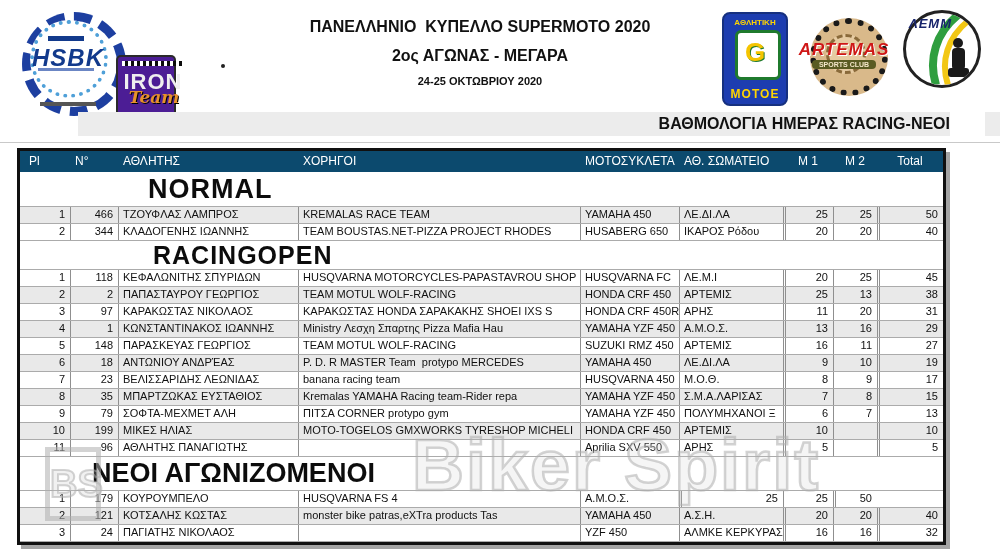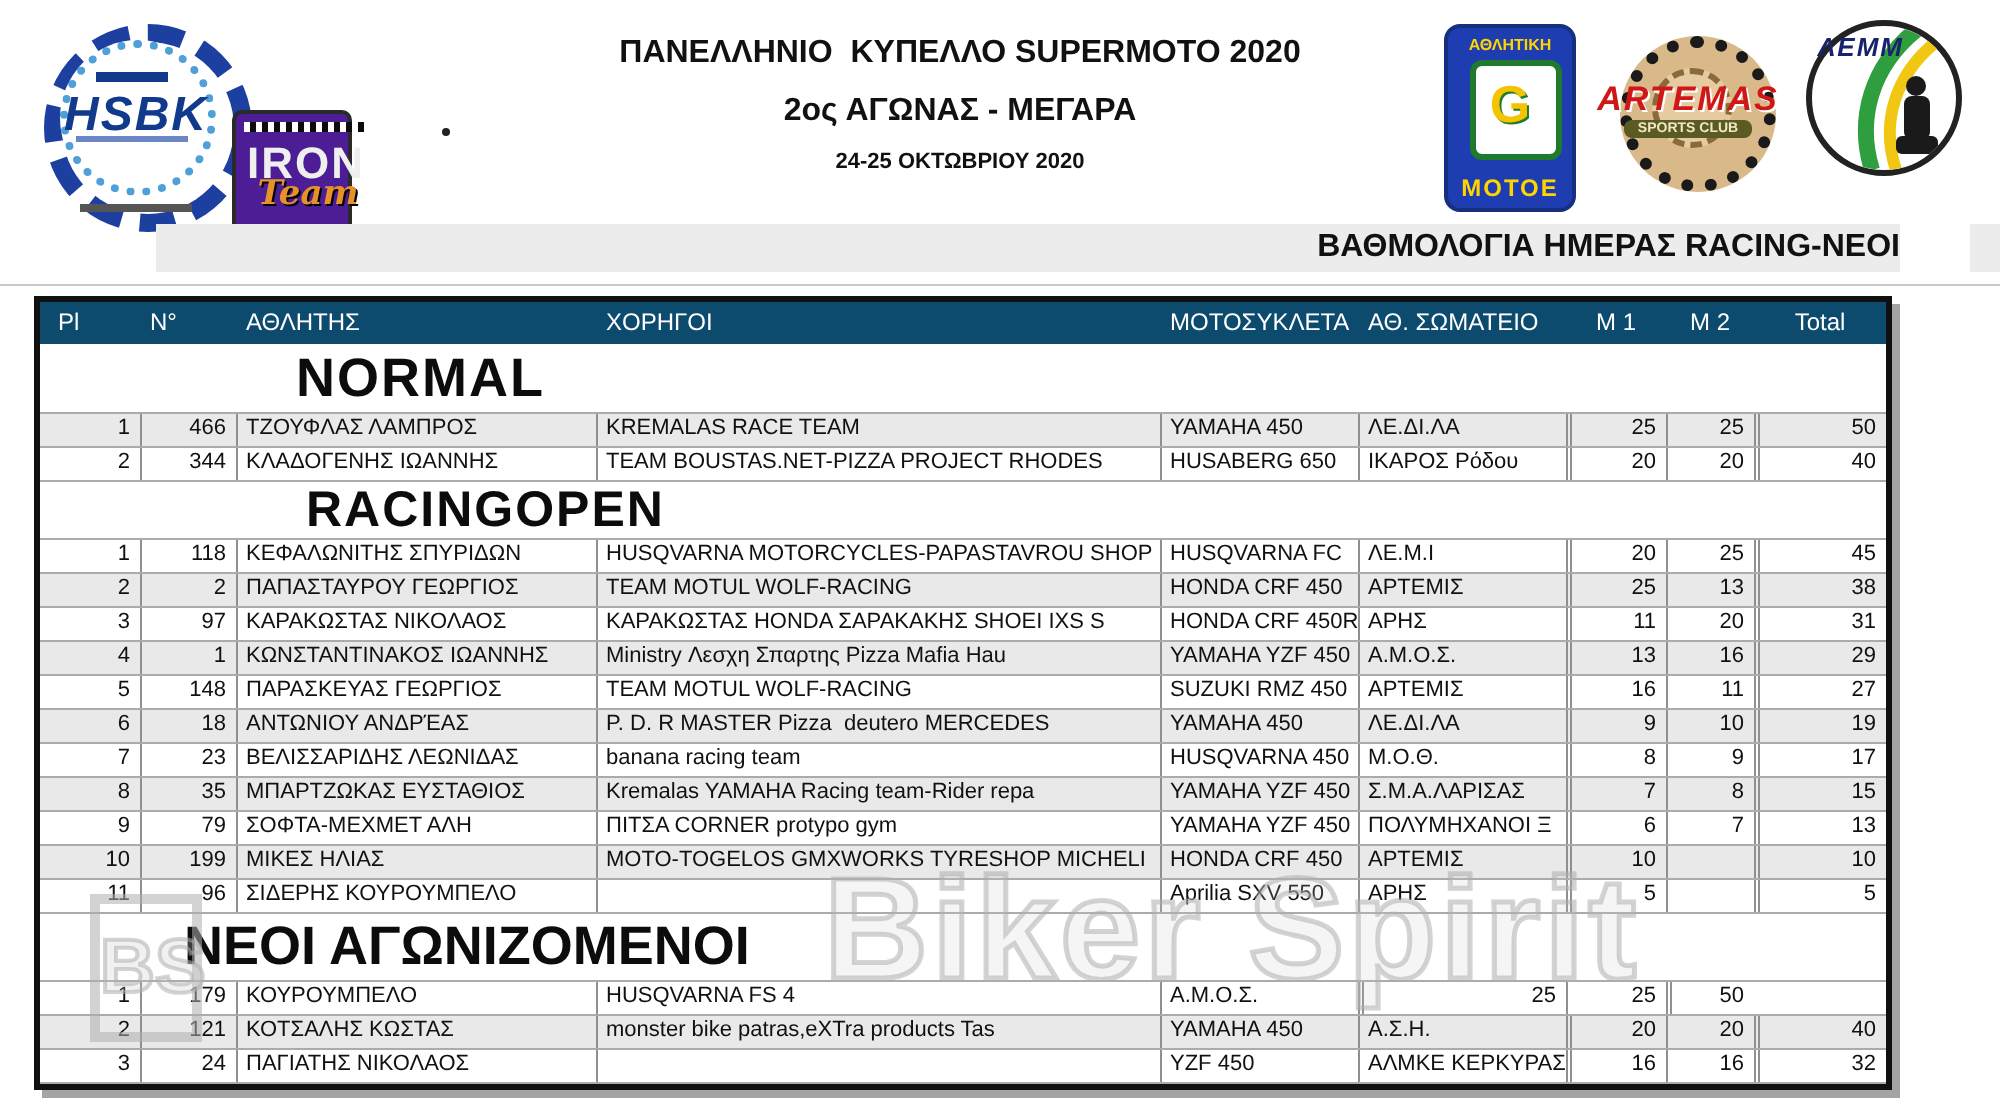--- a/index.html
+++ b/index.html
@@ -247,21 +247,21 @@
         <div class="cell c4">SUZUKI RMZ 450</div>
         <div class="cell c5">ΑΡΤΕΜΙΣ</div>
         <div class="cell c6">16</div>
         <div class="cell c7">11</div>
         <div class="cell c8">27</div>
       </div>
       <div class="trow shaded">
         <div class="cell c0">6</div>
         <div class="cell c1">18</div>
         <div class="cell c2">ΑΝΤΩΝΙΟΥ ΑΝΔΡΈΑΣ</div>
-        <div class="cell c3">P. D. R MASTER Pizza  deutero MERCEDES</div>
+        <div class="cell c3">P. D. R MASTER Team  protypo MERCEDES</div>
         <div class="cell c4">YAMAHA 450</div>
         <div class="cell c5">ΛΕ.ΔΙ.ΛΑ</div>
         <div class="cell c6">9</div>
         <div class="cell c7">10</div>
         <div class="cell c8">19</div>
       </div>
       <div class="trow">
         <div class="cell c0">7</div>
         <div class="cell c1">23</div>
         <div class="cell c2">ΒΕΛΙΣΣΑΡΙΔΗΣ ΛΕΩΝΙΔΑΣ</div>
@@ -301,21 +301,21 @@
         <div class="cell c3">MOTO-TOGELOS GMXWORKS TYRESHOP MICHELI</div>
         <div class="cell c4">HONDA CRF 450</div>
         <div class="cell c5">ΑΡΤΕΜΙΣ</div>
         <div class="cell c6">10</div>
         <div class="cell c7"></div>
         <div class="cell c8">10</div>
       </div>
       <div class="trow">
         <div class="cell c0">11</div>
         <div class="cell c1">96</div>
-        <div class="cell c2">ΣΙΔΕΡΗΣ ΚΟΥΡΟΥΜΠΕΛΟ</div>
+        <div class="cell c2">ΑΘΛΗΤΗΣ ΠΑΝΑΓΙΩΤΗΣ</div>
         <div class="cell c3"></div>
         <div class="cell c4">Aprilia SXV 550</div>
         <div class="cell c5">ΑΡΗΣ</div>
         <div class="cell c6">5</div>
         <div class="cell c7"></div>
         <div class="cell c8">5</div>
       </div>
       <div class="srow sr2"><span class="stitle">ΝΕΟΙ ΑΓΩΝΙΖΟΜΕΝΟΙ</span></div>
       <div class="trow">
         <div class="cell c0">1</div>

